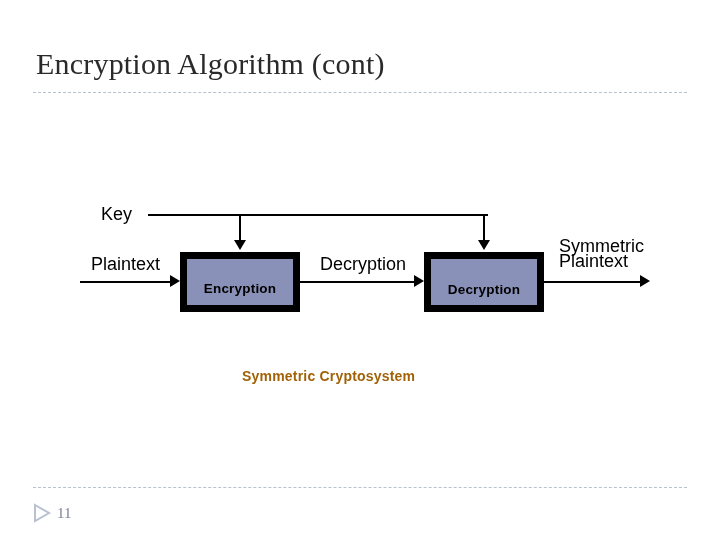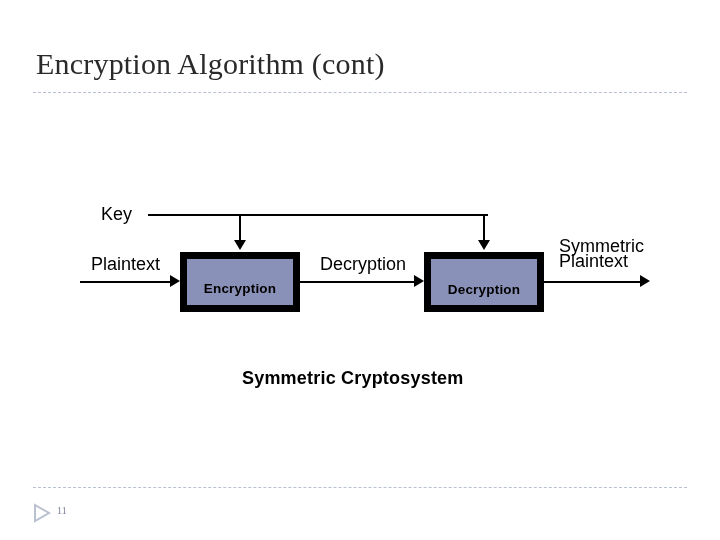--- a/index.html
+++ b/index.html
@@ -85,22 +85,22 @@
   }
   #lbl-key { left: 101px; top: 207px; }
   #lbl-plaintext { left: 91px; top: 257px; }
   #lbl-ciphertext { left: 320px; top: 257px; }
   #lbl-original { left: 559px; top: 239px; }
 
   #lbl-caption {
     position: absolute;
     left: 242px;
     top: 368px;
-    color: #000000;
-    font-size: 18px;
+    color: #a16207;
+    font-size: 14px;
     font-weight: bold;
     letter-spacing: 0.2px;
   }
 
   
   .hline {
     position: absolute;
     height: 0;
     border-top: 2px solid #000000;
   }
@@ -158,21 +158,21 @@
     top: 502px;
     width: 20px;
     height: 22px;
   }
   #footer-tri-ring svg { display: block; }
   #slide-number {
     position: absolute;
     left: 57px;
     top: 505px;
     font-family: "Liberation Serif", serif;
-    font-size: 10px;
+    font-size: 15px;
     color: #7b8199;
   }
 </style>
 </head>
 <body>
 
 <div id="slide">
 
   <div id="title">Encryption Algorithm (cont)</div>
   <div id="title-rule"></div>

